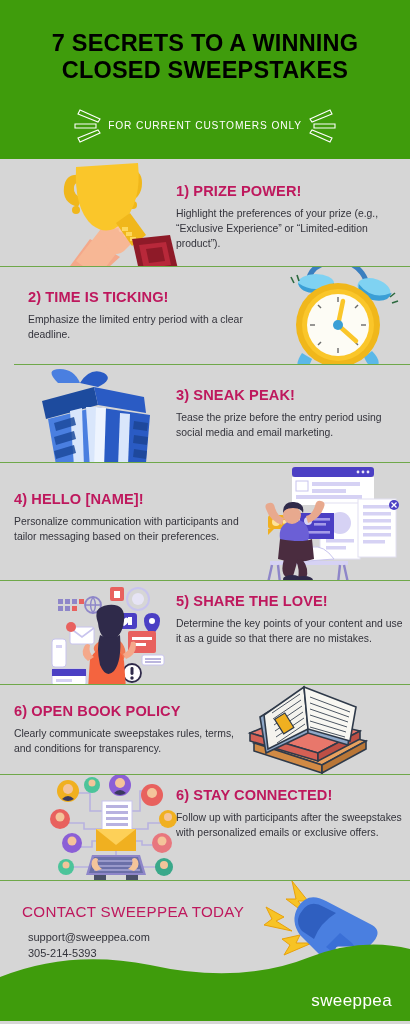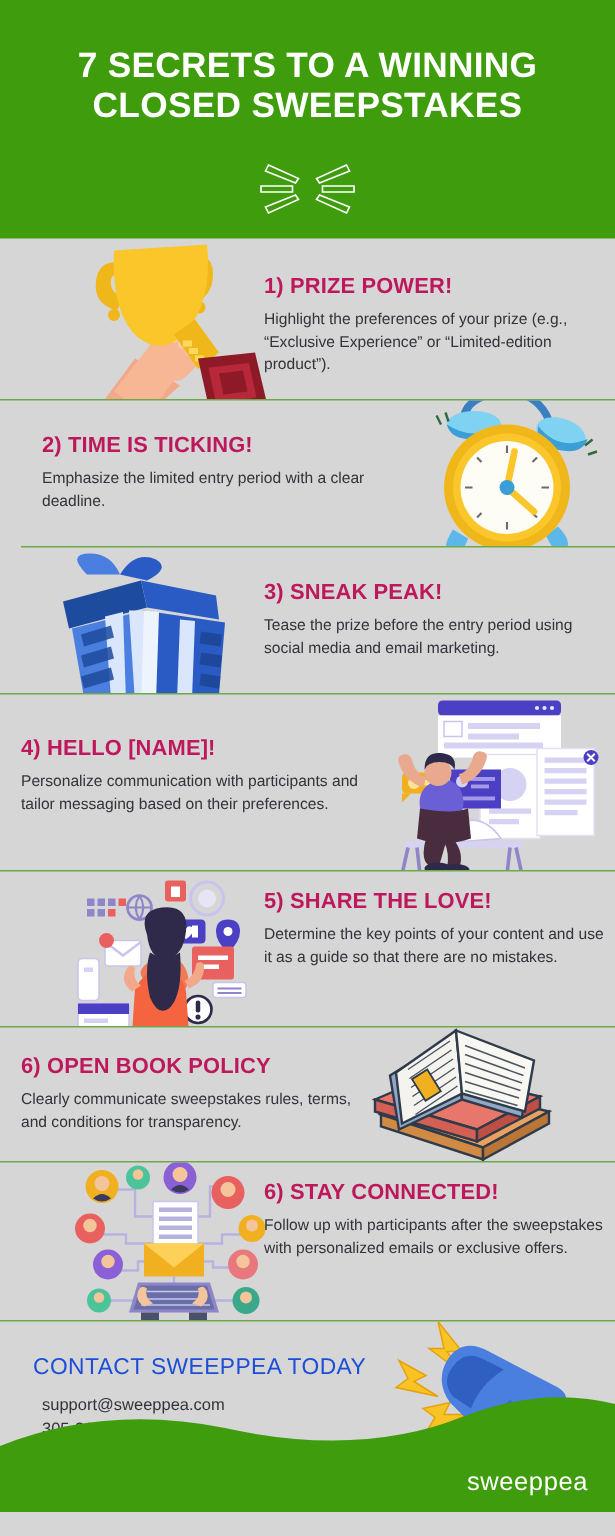--- a/index.html
+++ b/index.html
@@ -20,21 +20,21 @@
   
   .header {
     position: relative;
     width: 410px;
     height: 159px;
     background: #3f9c0c;
     text-align: center;
     padding-top: 30px;
   }
   .header-title {
-    color: #ffffff;
+    color: #000000;
     font-size: 23.5px;
     font-weight: bold;
     line-height: 1.16;
     letter-spacing: 0.2px;
     padding: 0 18px;
     text-transform: uppercase;
   }
   .subtitle-row {
     display: flex;
     align-items: center;
@@ -107,38 +107,38 @@
 
   
   .contact {
     position: relative;
     width: 410px;
     height: 130px;
     overflow: hidden;
   }
   .contact-text { position: absolute; left: 22px; top: 22px; z-index: 3; }
   .contact-title {
-    color: #1d4ed8;
+    color: #be185d;
     font-size: 15.2px;
     font-weight: normal;
     letter-spacing: 0.3px;
     margin-bottom: 10px;
   }
   .contact-line {
     color: #33333b;
     font-size: 11px;
     line-height: 1.42;
     padding-left: 6px;
   }
   .contact-art { position: absolute; left: 262px; top: -8px; width: 150px; height: 118px; z-index: 1; }
 
   
   .footer {
     position: absolute;
-    left: 0; bottom: 16px;
+    left: 0; bottom: 3px;
     width: 410px;
     height: 78px;
     z-index: 5;
   }
   .footer svg { display: block; }
   .logo-text {
     position: absolute;
     right: 18px;
     bottom: 10px;
     color: #ffffff;
@@ -160,20 +160,21 @@
     <div class="subtitle-row">
       <span class="burst">
         <svg width="30" height="40" viewBox="0 0 30 40">
           <g fill="none" stroke="#ffffff" stroke-width="1.1">
             <polygon points="6,4 26,13 24,16 4,8"></polygon>
             <polygon points="1,18 22,18 22,22 1,22"></polygon>
             <polygon points="4,32 24,24 26,27 6,36"></polygon>
           </g>
         </svg>
       </span>
+      <span class="header-sub">FOR CURRENT CUSTOMERS ONLY</span>
       <span class="burst">
         <svg width="30" height="40" viewBox="0 0 30 40">
           <g fill="none" stroke="#ffffff" stroke-width="1.1">
             <polygon points="24,4 4,13 6,16 26,8"></polygon>
             <polygon points="29,18 8,18 8,22 29,22"></polygon>
             <polygon points="26,32 6,24 4,27 24,36"></polygon>
           </g>
         </svg>
       </span>
     </div>

